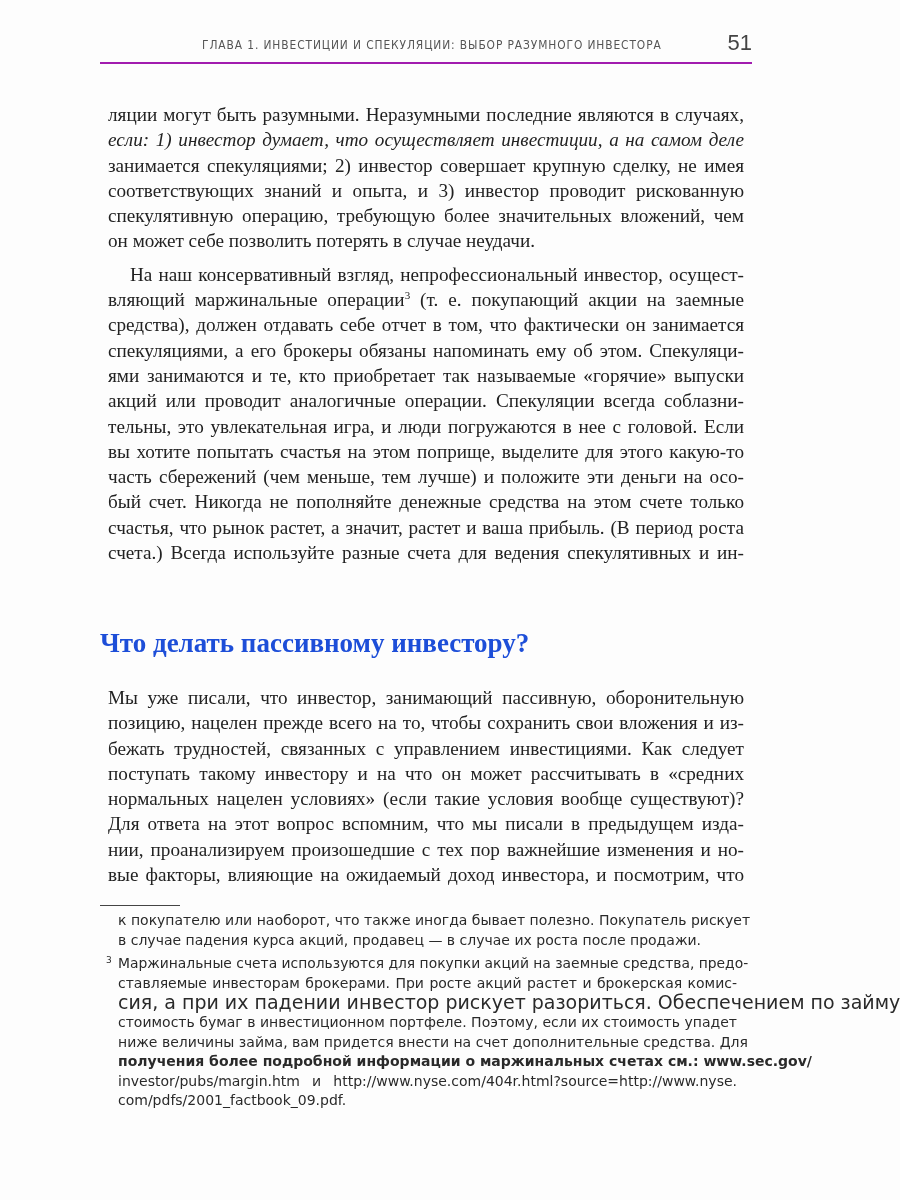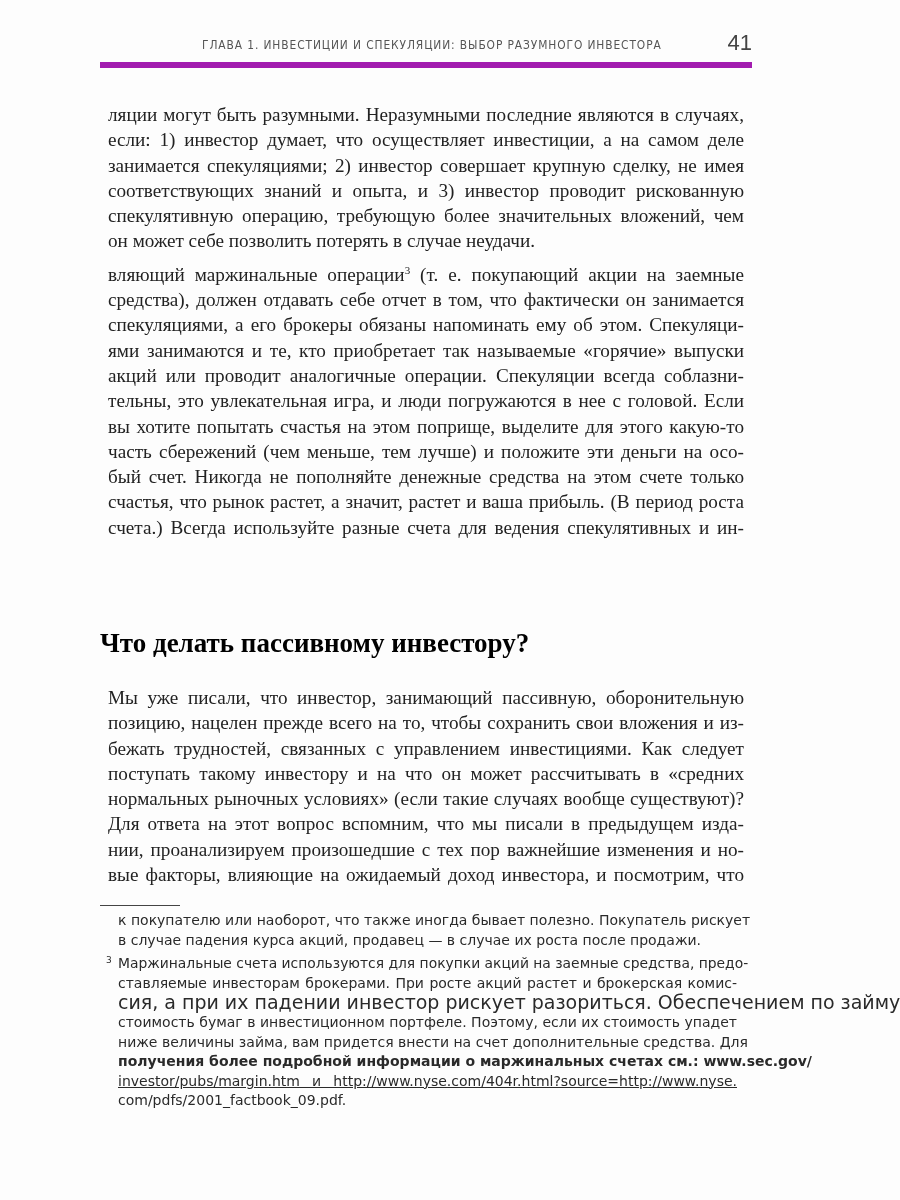--- a/index.html
+++ b/index.html
@@ -1,20 +1,20 @@
 <!DOCTYPE html>
 <html><head>
 <meta charset="utf-8">
 <style>
   html, body { margin: 0; padding: 0; background: #ffffff; }
   body { width: 900px; height: 1200px; position: relative; overflow: hidden; color: #262626; }
   .page { position: absolute; left: 0; top: 0; width: 900px; height: 1200px; background: #fdfdfd; }
   .running-head {
     position: absolute; left: 100px; top: 30px; width: 652px; height: 32px;
-    border-bottom: 6px solid #a21caf;
+    border-bottom: 2px solid #a21caf;
   }
   .running-head .chapter {
     position: absolute; left: 102px; top: 7px;
     font-family: "DejaVu Sans", sans-serif; font-size: 13px; letter-spacing: 1.1px;
     color: #555; text-transform: uppercase; transform: scaleX(0.82); transform-origin: left center;
     white-space: nowrap;
   }
   .running-head .page-num {
     position: absolute; right: 0; top: 0;
     font-family: "Liberation Sans", sans-serif; font-size: 22px; color: #444;
@@ -22,54 +22,55 @@
   .body-text {
     position: absolute; left: 100px; top: 94px; width: 652px;
     font-family: "Liberation Serif", serif; font-size: 19.2px; line-height: 25.3px;
     color: #222; text-align: justify; hyphens: manual;
   }
   .body-text p { margin: 8px; }
   .line { display: block; text-align: justify; text-align-last: justify; white-space: nowrap; }
   .line.last { text-align-last: left; }
   .section-heading {
     position: absolute; left: 100px; top: 628px; width: 652px;
-    font-family: "Liberation Serif", serif; font-weight: bold; font-size: 27px; color: #000000;
+    font-family: "Liberation Serif", serif; font-weight: bold; font-size: 27px; color: #1d4ed8;
     margin: 0;
   }
   .body-text.second { top: 677px; }
   .fn-rule { position: absolute; left: 100px; top: 905px; width: 80px; border-top: 1px solid #444; }
   .footnotes {
     position: absolute; left: 100px; top: 911px; width: 652px;
     font-family: "DejaVu Sans", sans-serif; font-size: 14px; line-height: 19.6px; color: #2a2a2a;
   }
   .fn { position: relative; padding-left: 18px; margin: 0 15px 4px 0; }
   .fn .line { letter-spacing: 0; }
   .fn .marker { position: absolute; left: 6px; top: -3px; font-size: 9px; }
   sup.ref { font-size: 11px; vertical-align: 7px; line-height: 0; }
 </style>
 </head>
 <body>
 
 <div class="page">
 
   <div class="running-head">
     <span class="chapter">Глава 1. Инвестиции и спекуляции: выбор разумного инвестора</span>
-    <span class="page-num">41</span>
+    <span class="page-num">51</span>
   </div>
 
   <div class="body-text">
     <p>
       <span class="line" style="display: block;">ляции могут быть разумными. Неразумными последние являются в случаях,</span>
-      <span class="line" style="display: block;">если: 1) инвестор думает, что осуществляет инвестиции, а на самом деле</span>
+      <span class="line" style="display: block; font-style: italic;">если: 1) инвестор думает, что осуществляет инвестиции, а на самом деле</span>
       <span class="line" style="display: block;">занимается спекуляциями; 2) инвестор совершает крупную сделку, не имея</span>
       <span class="line" style="display: block;">соответствующих знаний и опыта, и 3) инвестор проводит рискованную</span>
       <span class="line" style="display: block;">спекулятивную операцию, требующую более значительных вложений, чем</span>
       <span class="line last" style="display: block;">он может себе позволить потерять в случае неудачи.</span>
     </p>
     <p>
+      <span class="line" style="padding-left: 22px; display: block;">На наш консервативный взгляд, непрофессиональный инвестор, осущест-</span>
       <span class="line" style="display: block;"><span>вляющий маржинальные операции</span><sup class="ref">3</sup> <span>(т. е. покупающий акции на заемные</span></span>
       <span class="line" style="display: block;">средства), должен отдавать себе отчет в том, что фактически он занимается</span>
       <span class="line" style="display: block;">спекуляциями, а его брокеры обязаны напоминать ему об этом. Спекуляци-</span>
       <span class="line" style="display: block;">ями занимаются и те, кто приобретает так называемые «горячие» выпуски</span>
       <span class="line" style="display: block;">акций или проводит аналогичные операции. Спекуляции всегда соблазни-</span>
       <span class="line" style="display: block;">тельны, это увлекательная игра, и люди погружаются в нее с головой. Если</span>
       <span class="line" style="display: block;">вы хотите попытать счастья на этом поприще, выделите для этого какую-то</span>
       <span class="line" style="display: block;">часть сбережений (чем меньше, тем лучше) и положите эти деньги на осо-</span>
       <span class="line" style="display: block;">бый счет. Никогда не пополняйте денежные средства на этом счете только</span>
       <span class="line" style="display: block;">счастья, что рынок растет, а значит, растет и ваша прибыль. (В период роста</span>
@@ -78,21 +79,21 @@
   </div>
 
   <h2 class="section-heading">Что делать пассивному инвестору?</h2>
 
   <div class="body-text second">
     <p>
       <span class="line" style="display: block;">Мы уже писали, что инвестор, занимающий пассивную, оборонительную</span>
       <span class="line" style="display: block;">позицию, нацелен прежде всего на то, чтобы сохранить свои вложения и из-</span>
       <span class="line" style="display: block;">бежать трудностей, связанных с управлением инвестициями. Как следует</span>
       <span class="line" style="display: block;">поступать такому инвестору и на что он может рассчитывать в «средних</span>
-      <span class="line" style="display: block;">нормальных рыночных условиях» (если такие случаях вообще существуют)?</span>
+      <span class="line" style="display: block;">нормальных нацелен условиях» (если такие условия вообще существуют)?</span>
       <span class="line" style="display: block;">Для ответа на этот вопрос вспомним, что мы писали в предыдущем изда-</span>
       <span class="line" style="display: block;">нии, проанализируем произошедшие с тех пор важнейшие изменения и но-</span>
       <span class="line" style="display: block;">вые факторы, влияющие на ожидаемый доход инвестора, и посмотрим, что</span>
     </p>
   </div>
 
   <div class="fn-rule"></div>
 
   <div class="footnotes">
     <div class="fn">
@@ -101,18 +102,18 @@
       <span class="line last" style="display: block;">в случае падения курса акций, продавец — в случае их роста после продажи.</span>
     </div>
     <div class="fn">
       <span class="marker">3</span>
       <span class="line" style="display: block; font-size: 13.8736px;">Маржинальные счета используются для покупки акций на заемные средства, предо-</span>
       <span class="line" style="display: block;">ставляемые инвесторам брокерами. При росте акций растет и брокерская комис-</span>
       <span class="line" style="display: block; font-size: 19px;">сия, а при их падении инвестор рискует разориться. Обеспечением по займу служит</span>
       <span class="line" style="display: block;">стоимость бумаг в инвестиционном портфеле. Поэтому, если их стоимость упадет</span>
       <span class="line" style="display: block;">ниже величины займа, вам придется внести на счет дополнительные средства. Для</span>
       <span class="line" style="display: block; font-weight: bold;">получения более подробной информации о маржинальных счетах см.: www.sec.gov/</span>
-      <span class="line" style="display: block; text-decoration: underline;">investor/pubs/margin.htm и http://www.nyse.com/404r.html?source=http://www.nyse.</span>
+      <span class="line" style="display: block;">investor/pubs/margin.htm и http://www.nyse.com/404r.html?source=http://www.nyse.</span>
       <span class="line last" style="display: block;">com/pdfs/2001_factbook_09.pdf.</span>
     </div>
   </div>
 
 </div>
 
 </body></html>

